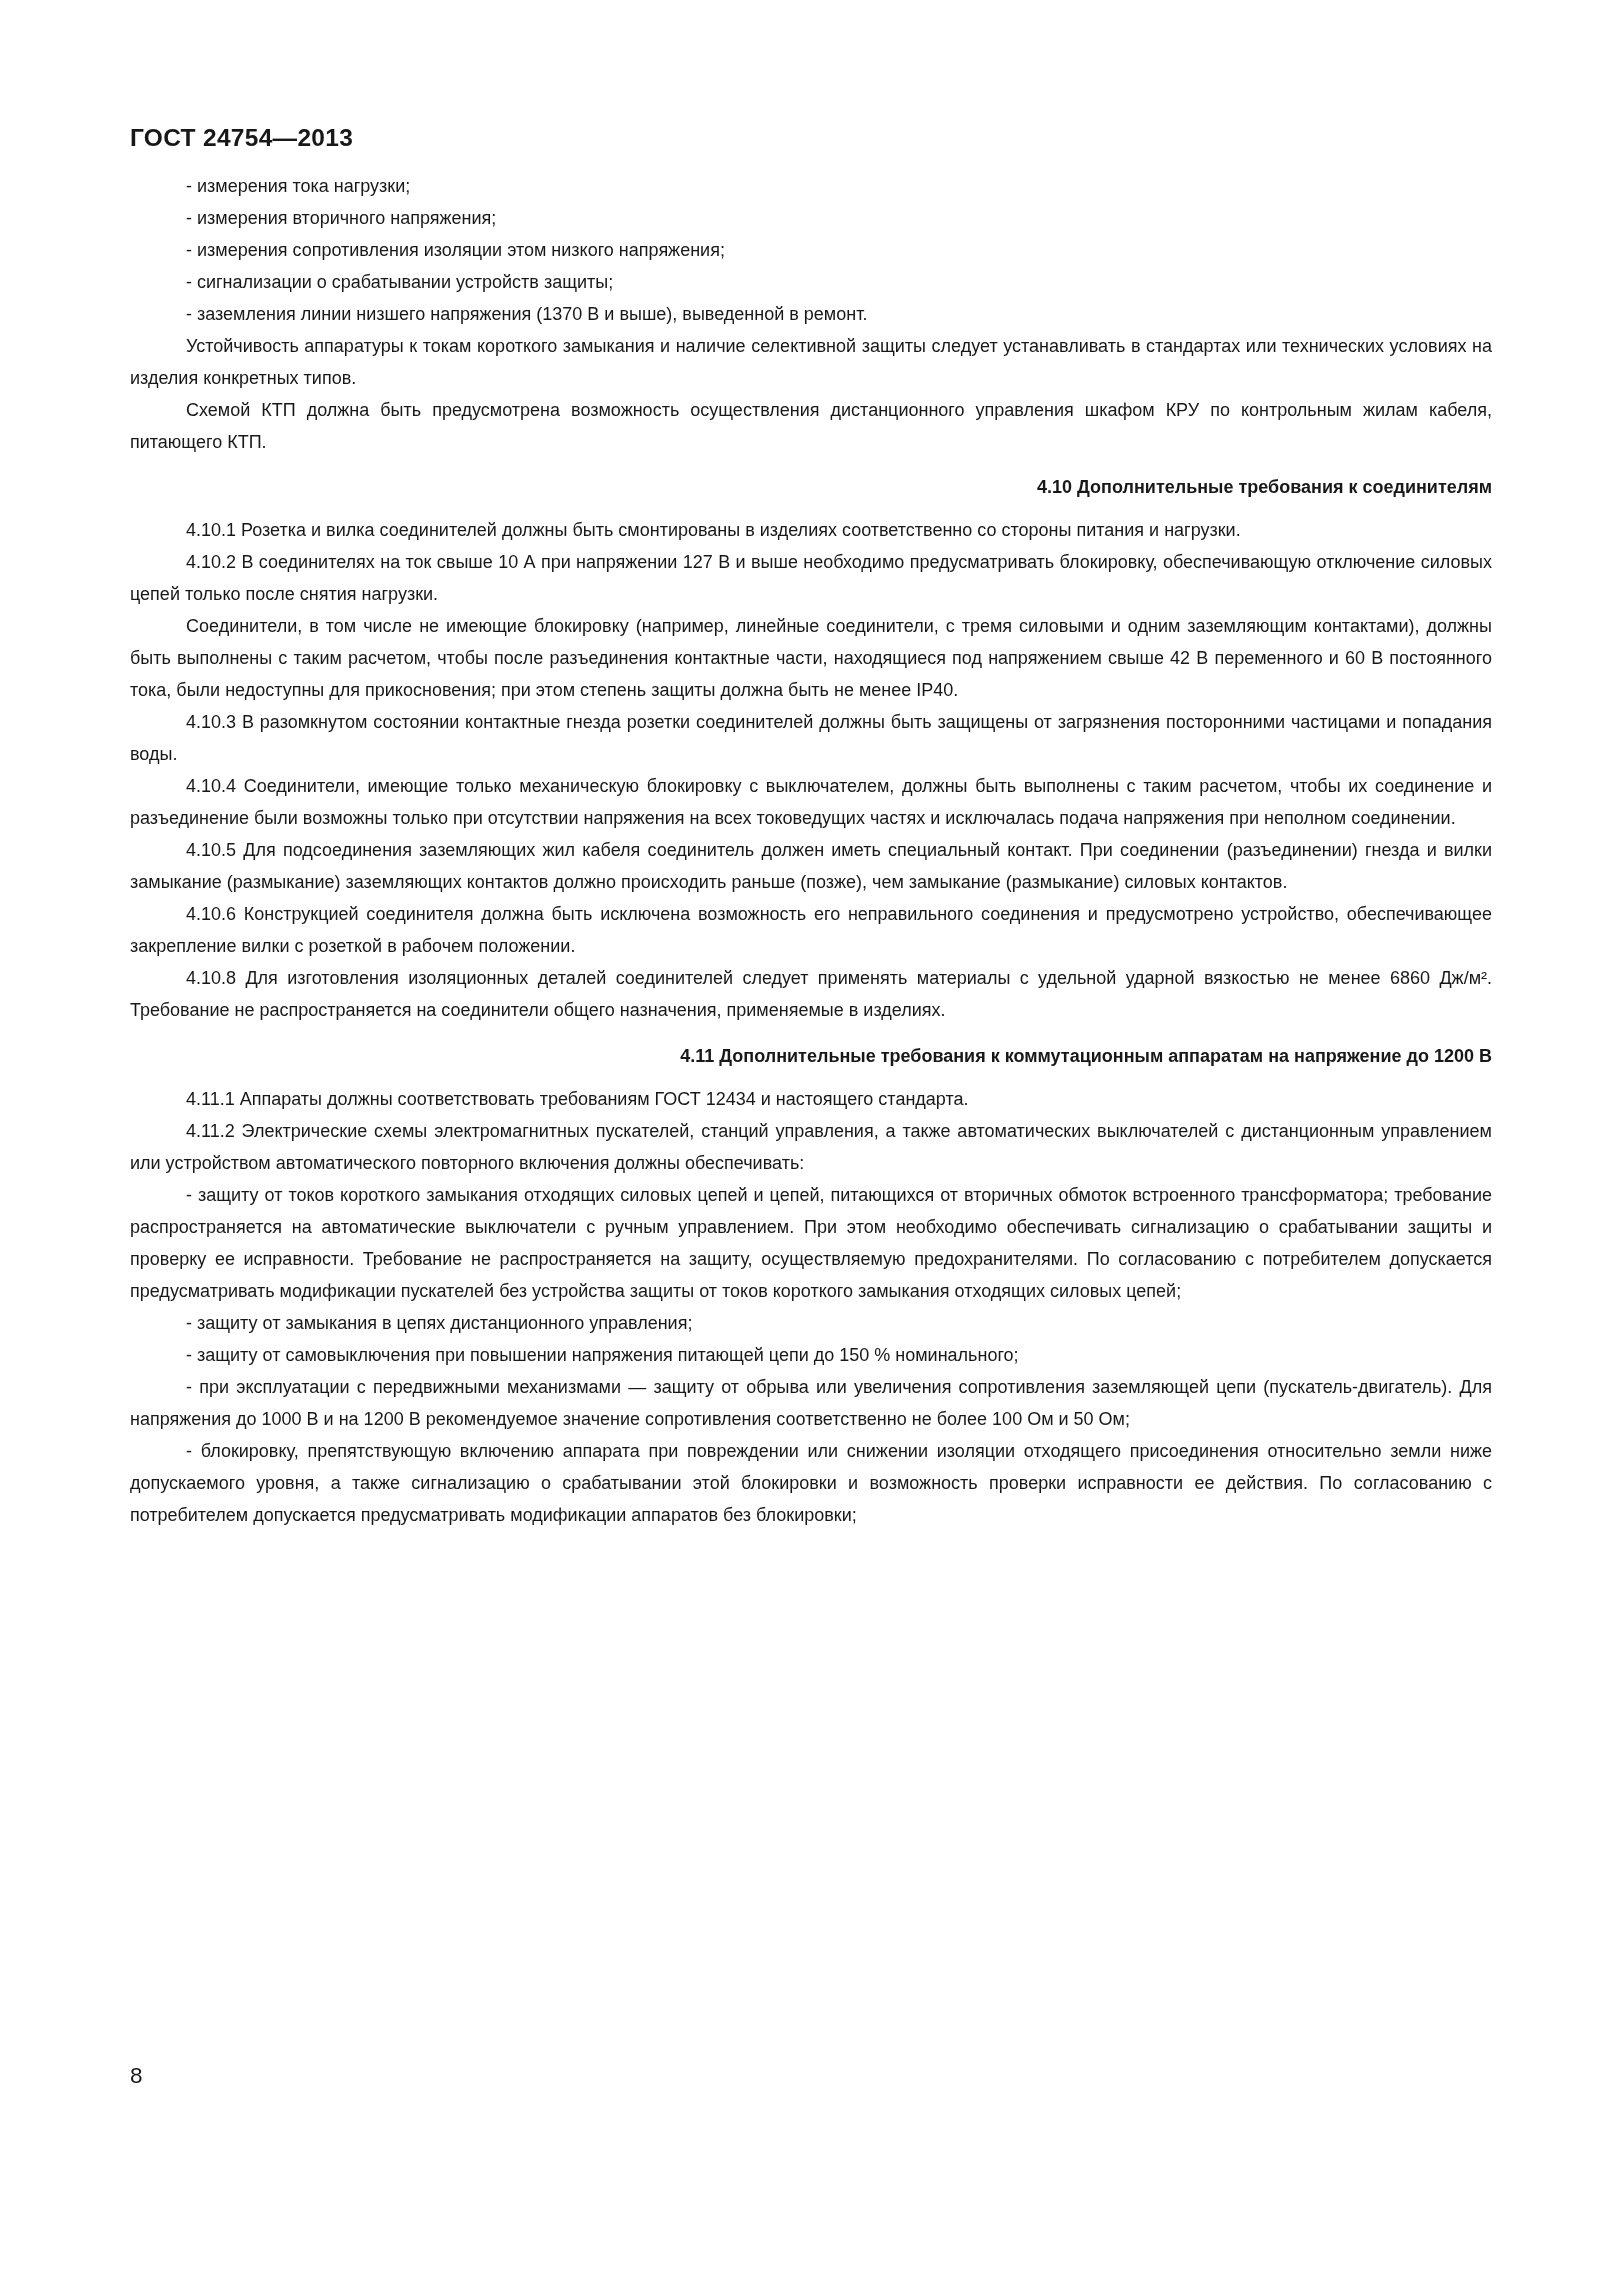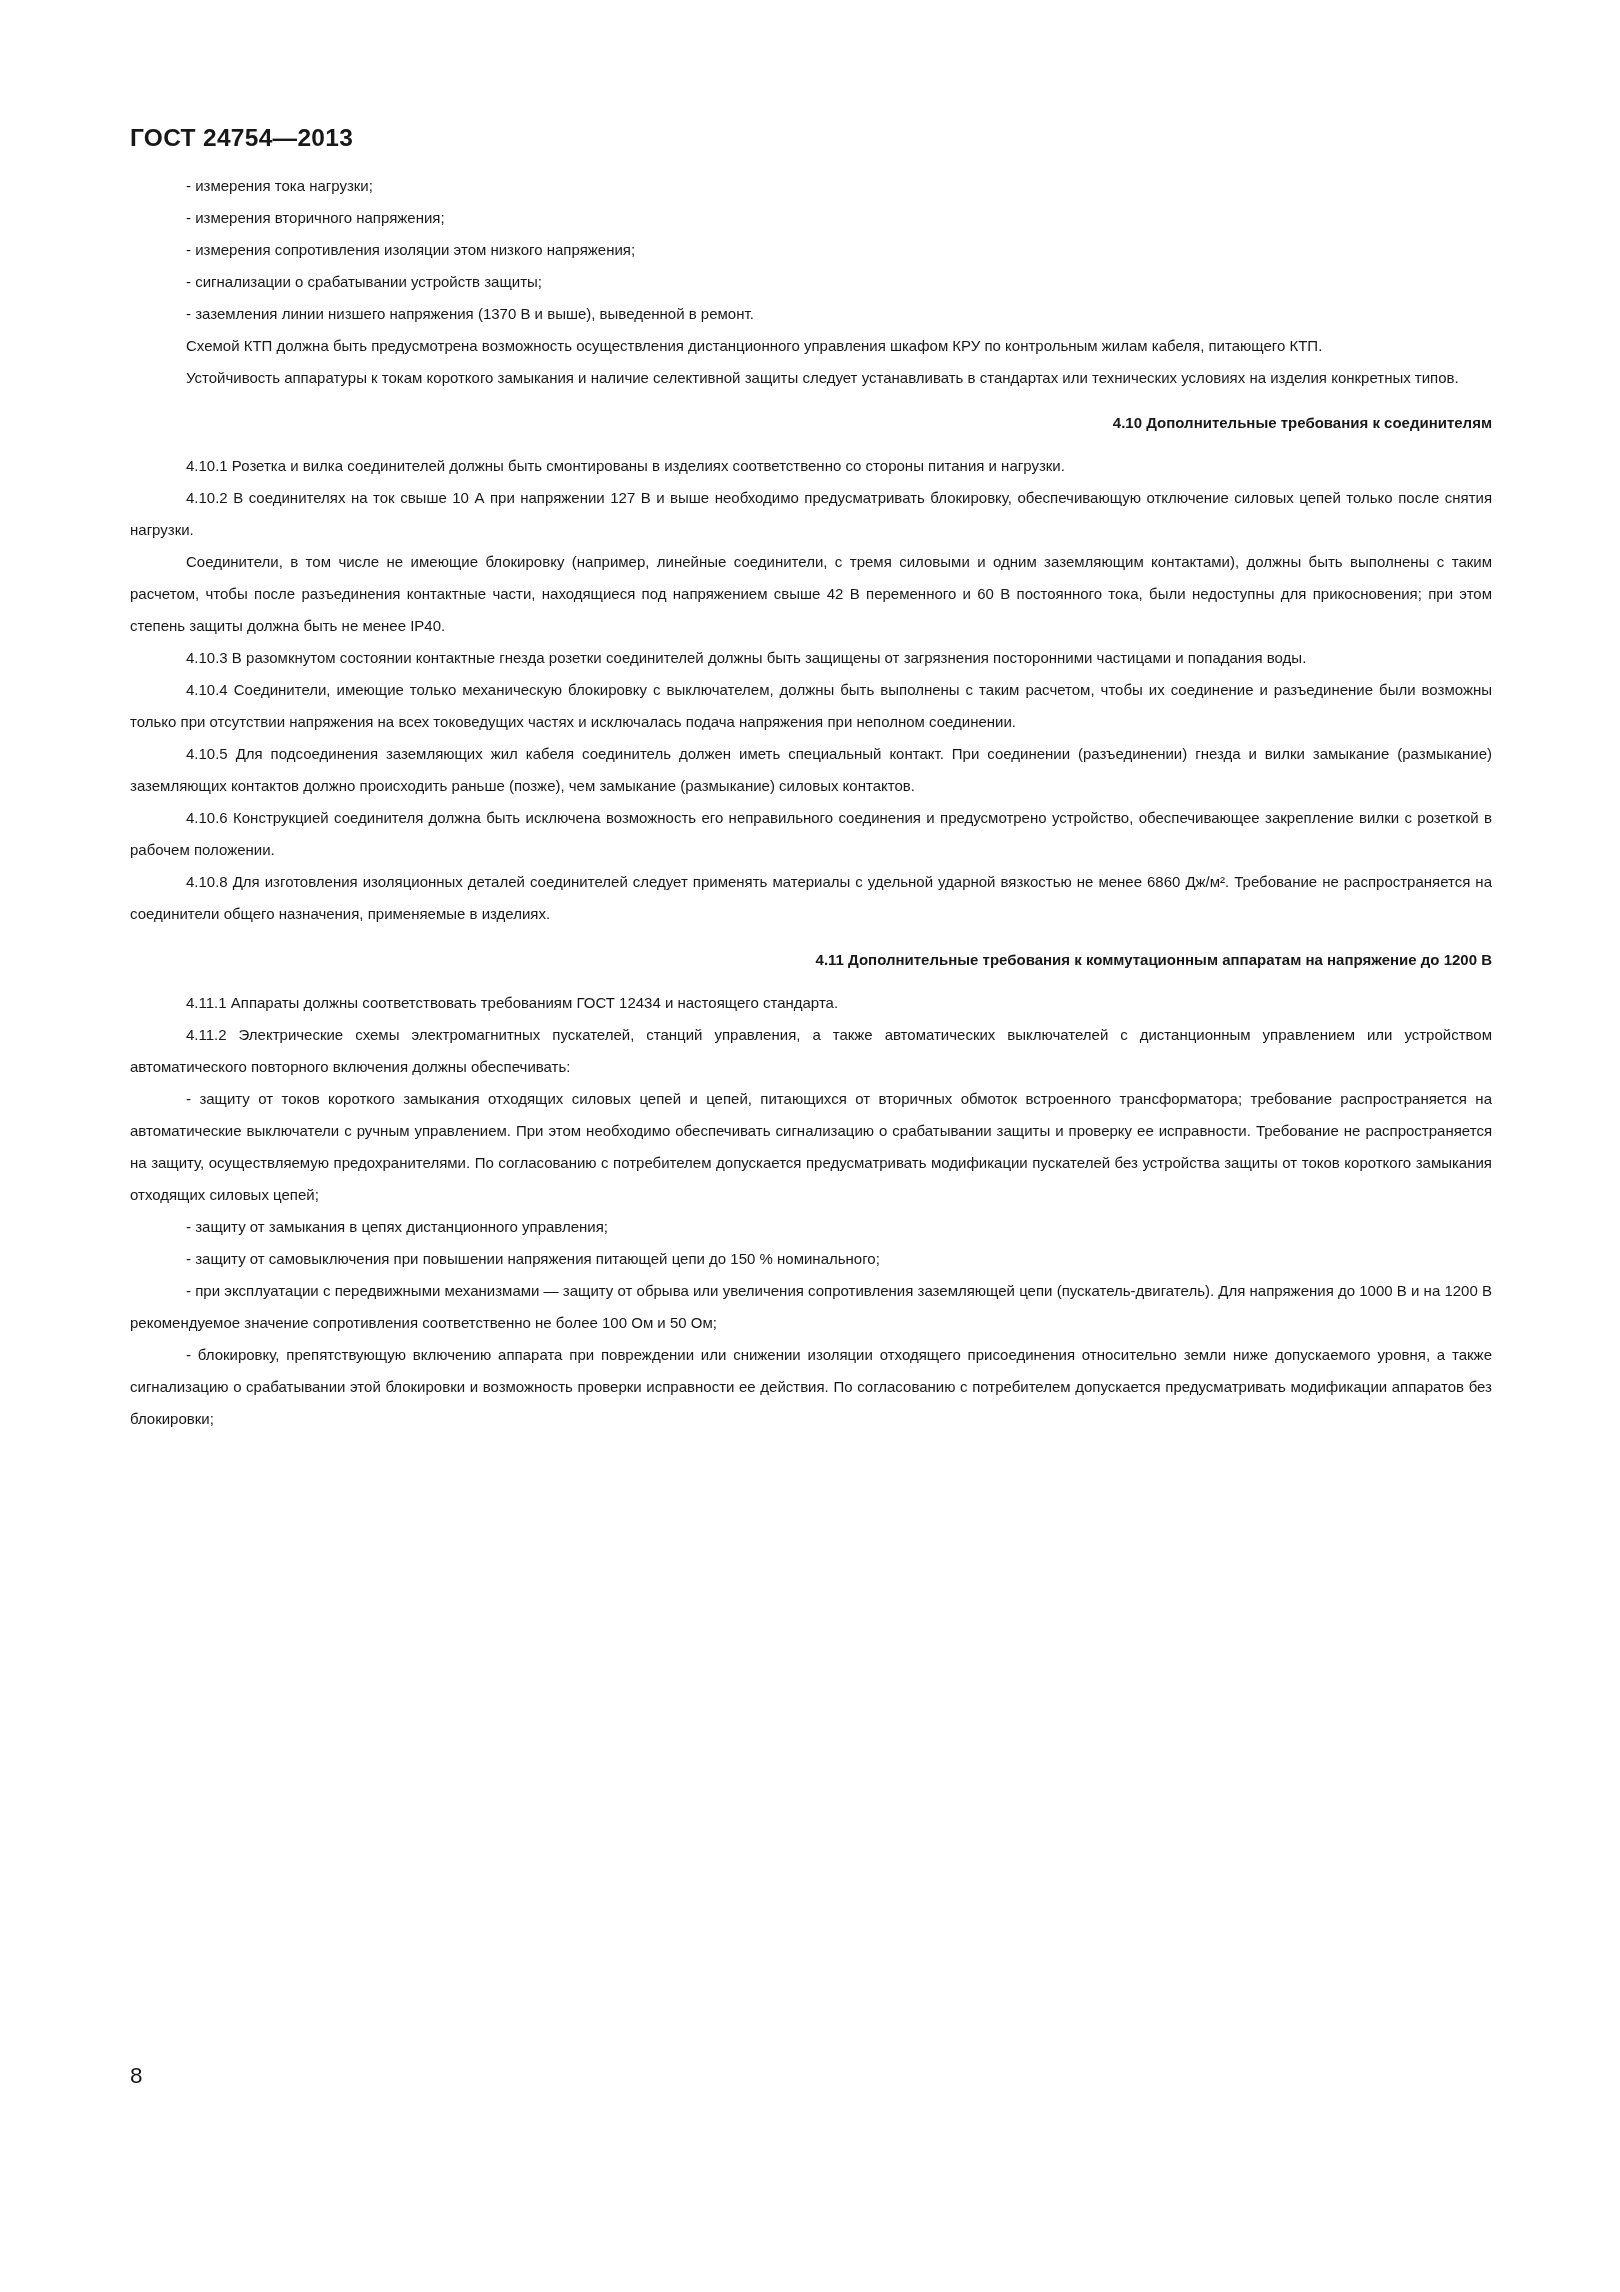--- a/index.html
+++ b/index.html
@@ -18,21 +18,21 @@
     width: 1362px;
   }
   .doc-header {
     font-weight: bold;
     font-size: 24.5px;
     letter-spacing: 0.3px;
     margin-bottom: 17.6px;
   }
   .doc-body p {
     margin: 0;
-    font-size: 15px;
+    font-size: 18px;
     line-height: 32px;
     text-align: justify;
     text-indent: 56px;
   }
   .doc-body p.h {
     font-weight: bold;
     text-align: right;
     margin: 13.7px 0 10.8px 0;
   }
   .page-num {
@@ -46,22 +46,22 @@
 <body>
 
 <div class="doc">
   <div class="doc-header">ГОСТ 24754—2013</div>
   <div class="doc-body">
     <p class="li">- измерения тока нагрузки;</p>
     <p class="li">- измерения вторичного напряжения;</p>
     <p class="li">- измерения сопротивления изоляции этом низкого напряжения;</p>
     <p class="li">- сигнализации о срабатывании устройств защиты;</p>
     <p class="li">- заземления линии низшего напряжения (1370 В и выше), выведенной в ремонт.</p>
+    <p>Устойчивость аппаратуры к токам короткого замыкания и наличие селективной защиты следует устанавливать в стандартах или технических условиях на изделия конкретных типов.</p>
     <p>Схемой КТП должна быть предусмотрена возможность осуществления дистанционного управления шкафом КРУ по контрольным жилам кабеля, питающего КТП.</p>
-    <p>Устойчивость аппаратуры к токам короткого замыкания и наличие селективной защиты следует устанавливать в стандартах или технических условиях на изделия конкретных типов.</p>
     <p class="h">4.10  Дополнительные требования к соединителям</p>
     <p>4.10.1  Розетка и вилка соединителей должны быть смонтированы в изделиях соответственно со стороны питания и нагрузки.</p>
     <p>4.10.2  В соединителях на ток свыше 10 А при напряжении 127 В и выше необходимо предусматривать блокировку, обеспечивающую отключение силовых цепей только после снятия нагрузки.</p>
     <p>Соединители, в том числе не имеющие блокировку (например, линейные соединители, с тремя силовыми и одним заземляющим контактами), должны быть выполнены с таким расчетом, чтобы после разъединения контактные части, находящиеся под напряжением свыше 42 В переменного и 60 В постоянного тока, были недоступны для прикосновения; при этом степень защиты должна быть не менее IP40.</p>
     <p>4.10.3  В разомкнутом состоянии контактные гнезда розетки соединителей должны быть защищены от загрязнения посторонними частицами и попадания воды.</p>
     <p>4.10.4  Соединители, имеющие только механическую блокировку с выключателем, должны быть выполнены с таким расчетом, чтобы их соединение и разъединение были возможны только при отсутствии напряжения на всех токоведущих частях и исключалась подача напряжения при неполном соединении.</p>
     <p>4.10.5  Для подсоединения заземляющих жил кабеля соединитель должен иметь специальный контакт. При соединении (разъединении) гнезда и вилки замыкание (размыкание) заземляющих контактов должно происходить раньше (позже), чем замыкание (размыкание) силовых контактов.</p>
     <p>4.10.6  Конструкцией соединителя должна быть исключена возможность его неправильного соединения и предусмотрено устройство, обеспечивающее закрепление вилки с розеткой в рабочем положении.</p>
     <p>4.10.8  Для изготовления изоляционных деталей соединителей следует применять материалы с удельной ударной вязкостью не менее 6860 Дж/м². Требование не распространяется на соединители общего назначения, применяемые в изделиях.</p>
     <p class="h">4.11  Дополнительные требования к коммутационным аппаратам на напряжение до 1200 В</p>

